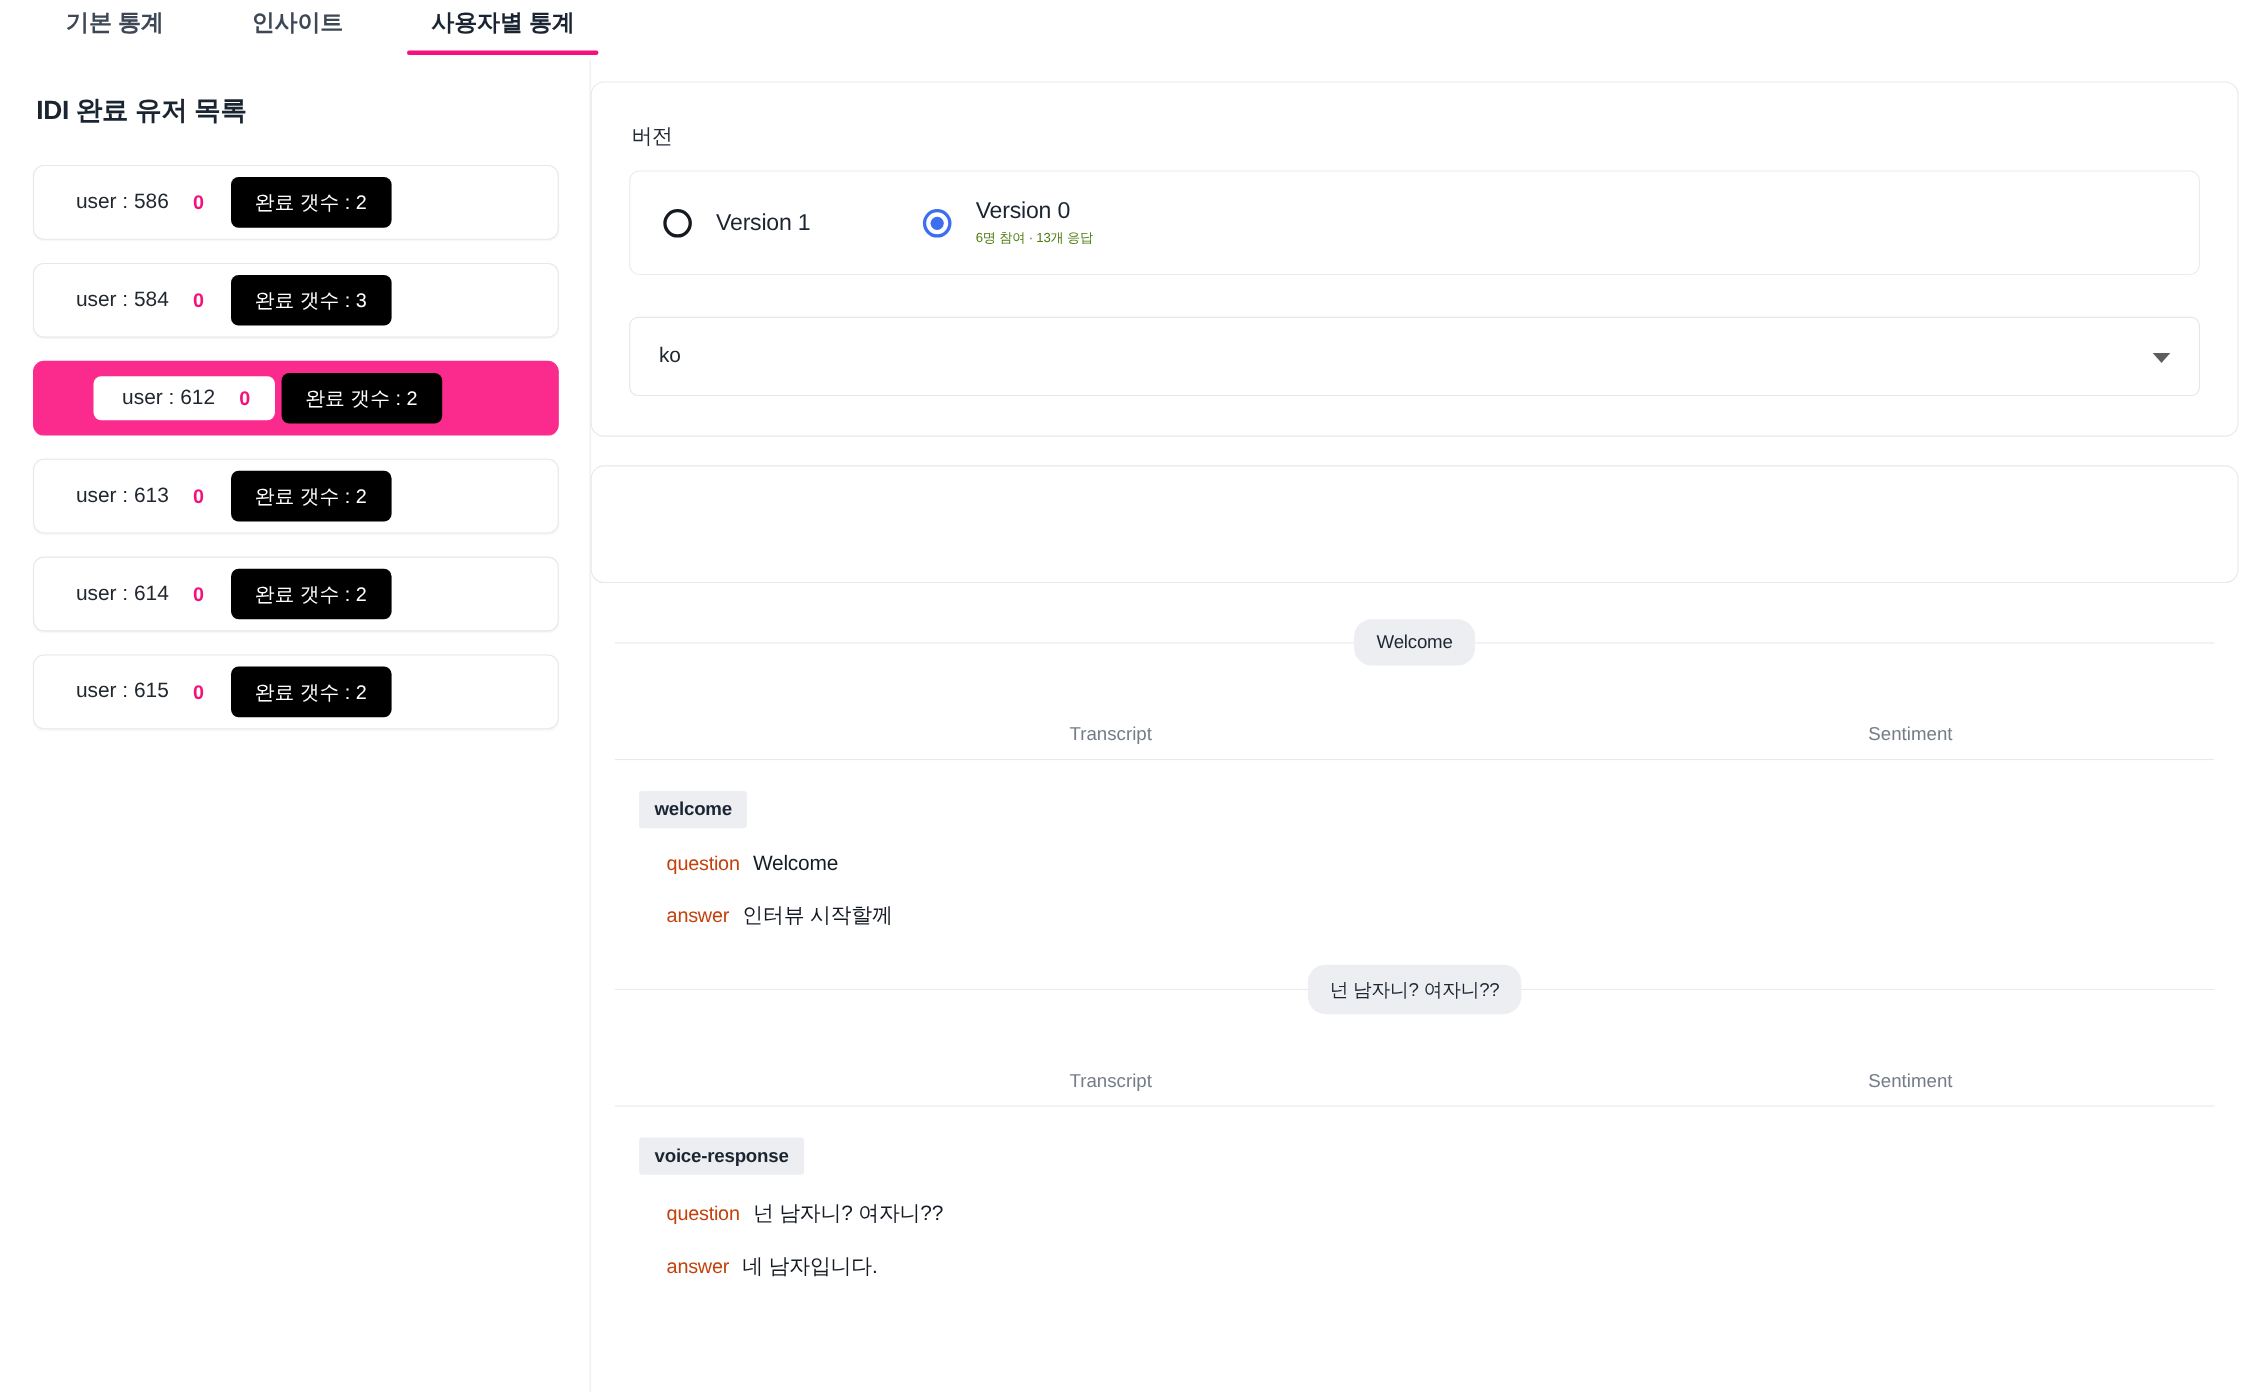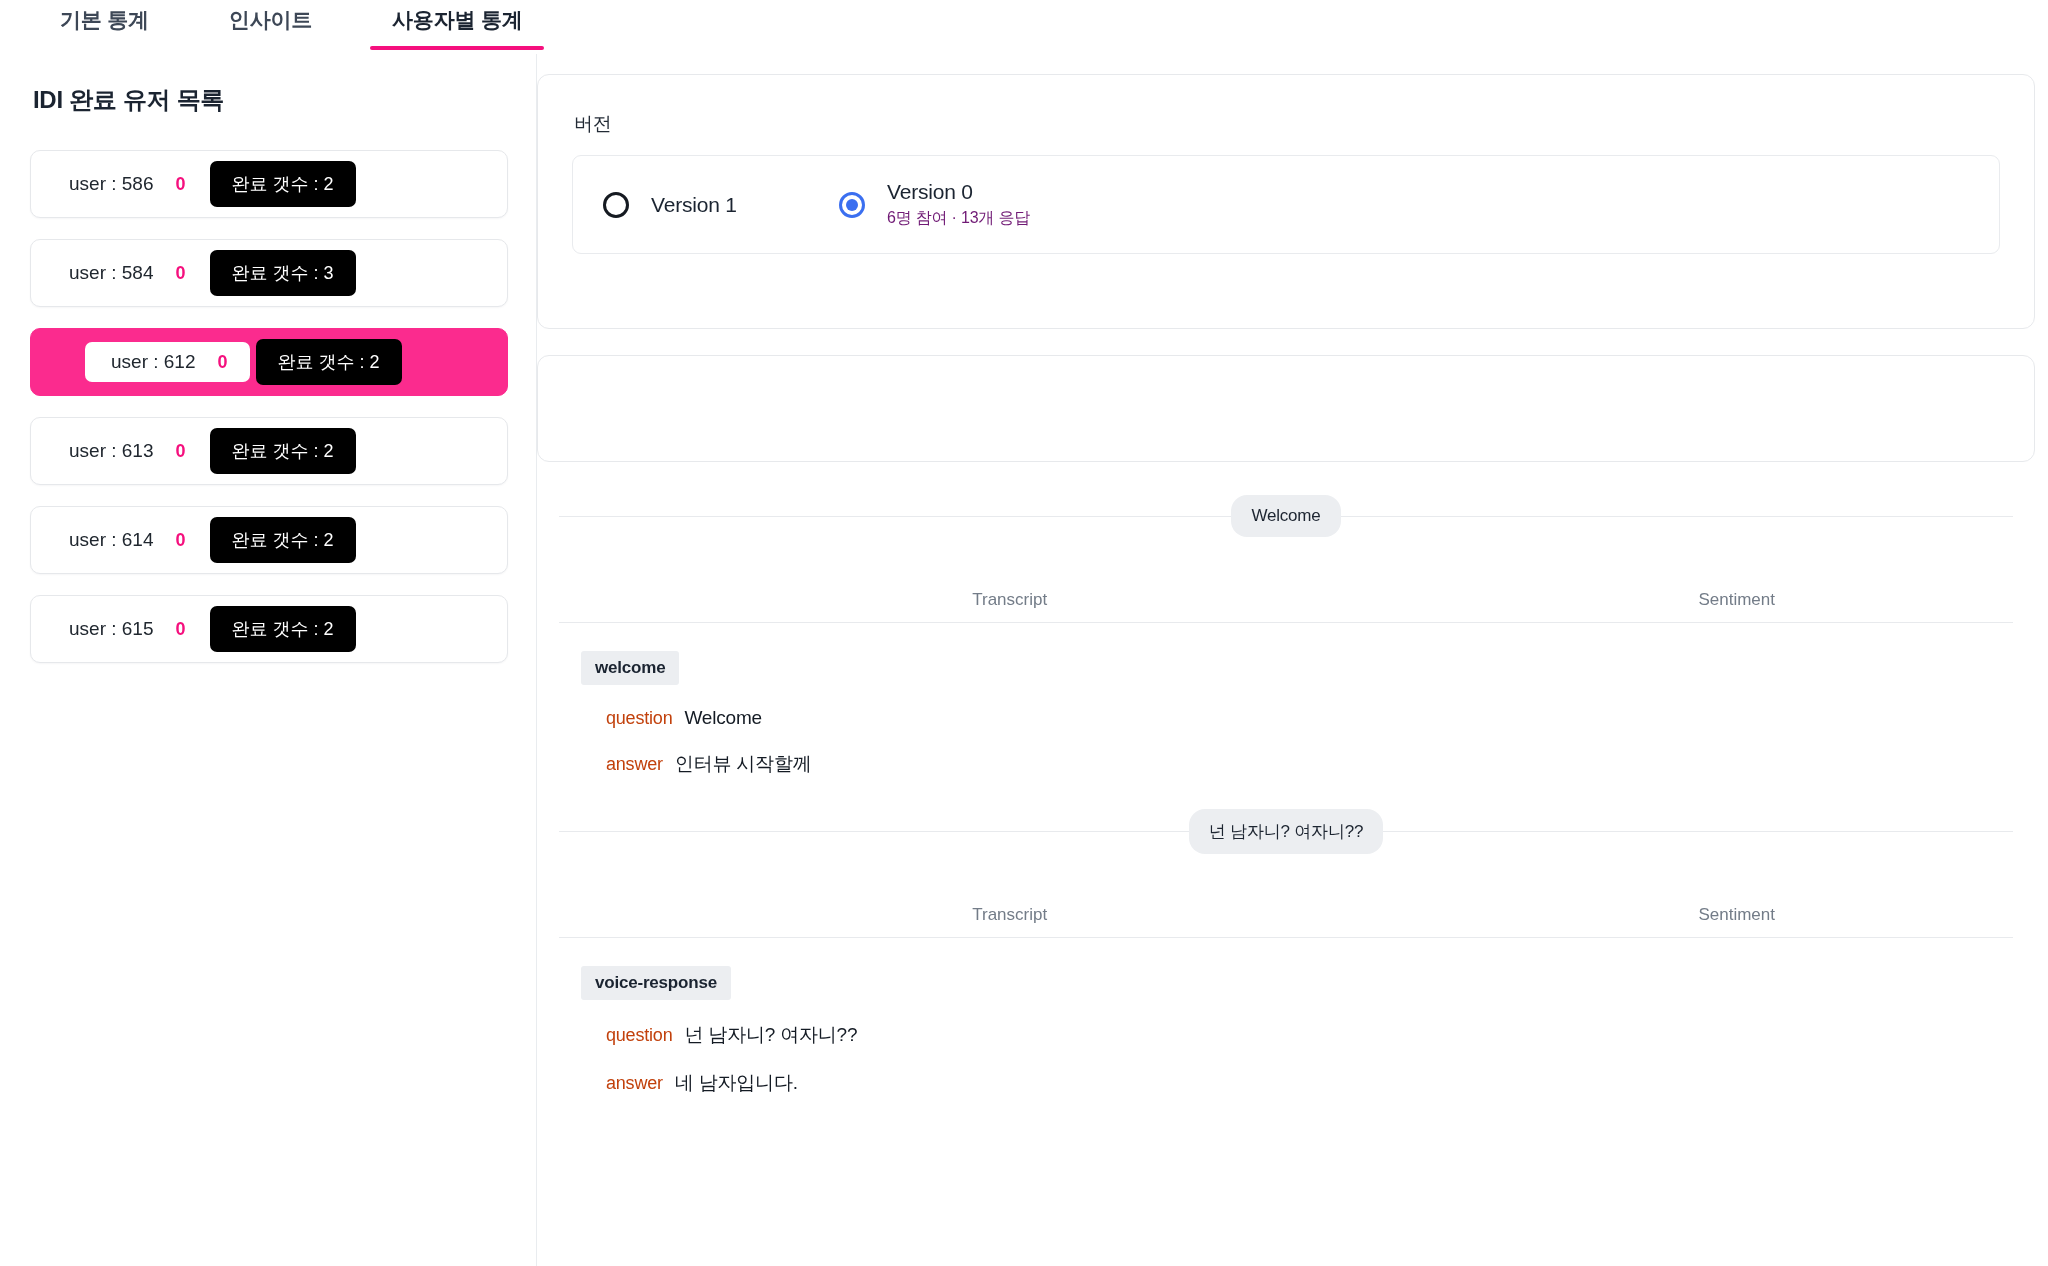--- a/index.html
+++ b/index.html
@@ -172,21 +172,21 @@
     content: "";
     position: absolute;
     left: 50%; top: 50%;
     width: 12px; height: 12px;
     margin: -6px 0 0 -6px;
     border-radius: 50%;
     background: #3b6ff0;
   }
   .ver-text { display: flex; flex-direction: column; gap: 4px; }
   .ver-name { font-size: 21px; color: #1b2431; letter-spacing: -0.2px; }
-  .ver-sub { font-size: 16px; color: #701a75; letter-spacing: -0.2px; }
+  .ver-sub { font-size: 12px; color: #4d7c0f; letter-spacing: -0.2px; }
 
   .select-box {
     position: relative;
     border: 1px solid #e3e6ea;
     border-radius: 8px;
     height: 72px;
     display: flex;
     align-items: center;
     padding: 0 26px;
     font-size: 19px;
@@ -347,20 +347,24 @@
 
         <label class="version-opt">
           <span class="radio on"></span>
           <span class="ver-text">
             <span class="ver-name">Version 0</span>
             <span class="ver-sub">6명 참여 · 13개 응답</span>
           </span>
         </label>
       </div>
 
+      <div class="select-box">
+        <span>ko</span>
+        <span class="caret"></span>
+      </div>
     </div>
 
     <div class="card empty"></div>
 
     <div class="section">
       <div class="sec-divider">
         <span class="sec-pill">Welcome</span>
       </div>
     </div>
     <div class="table-head">

